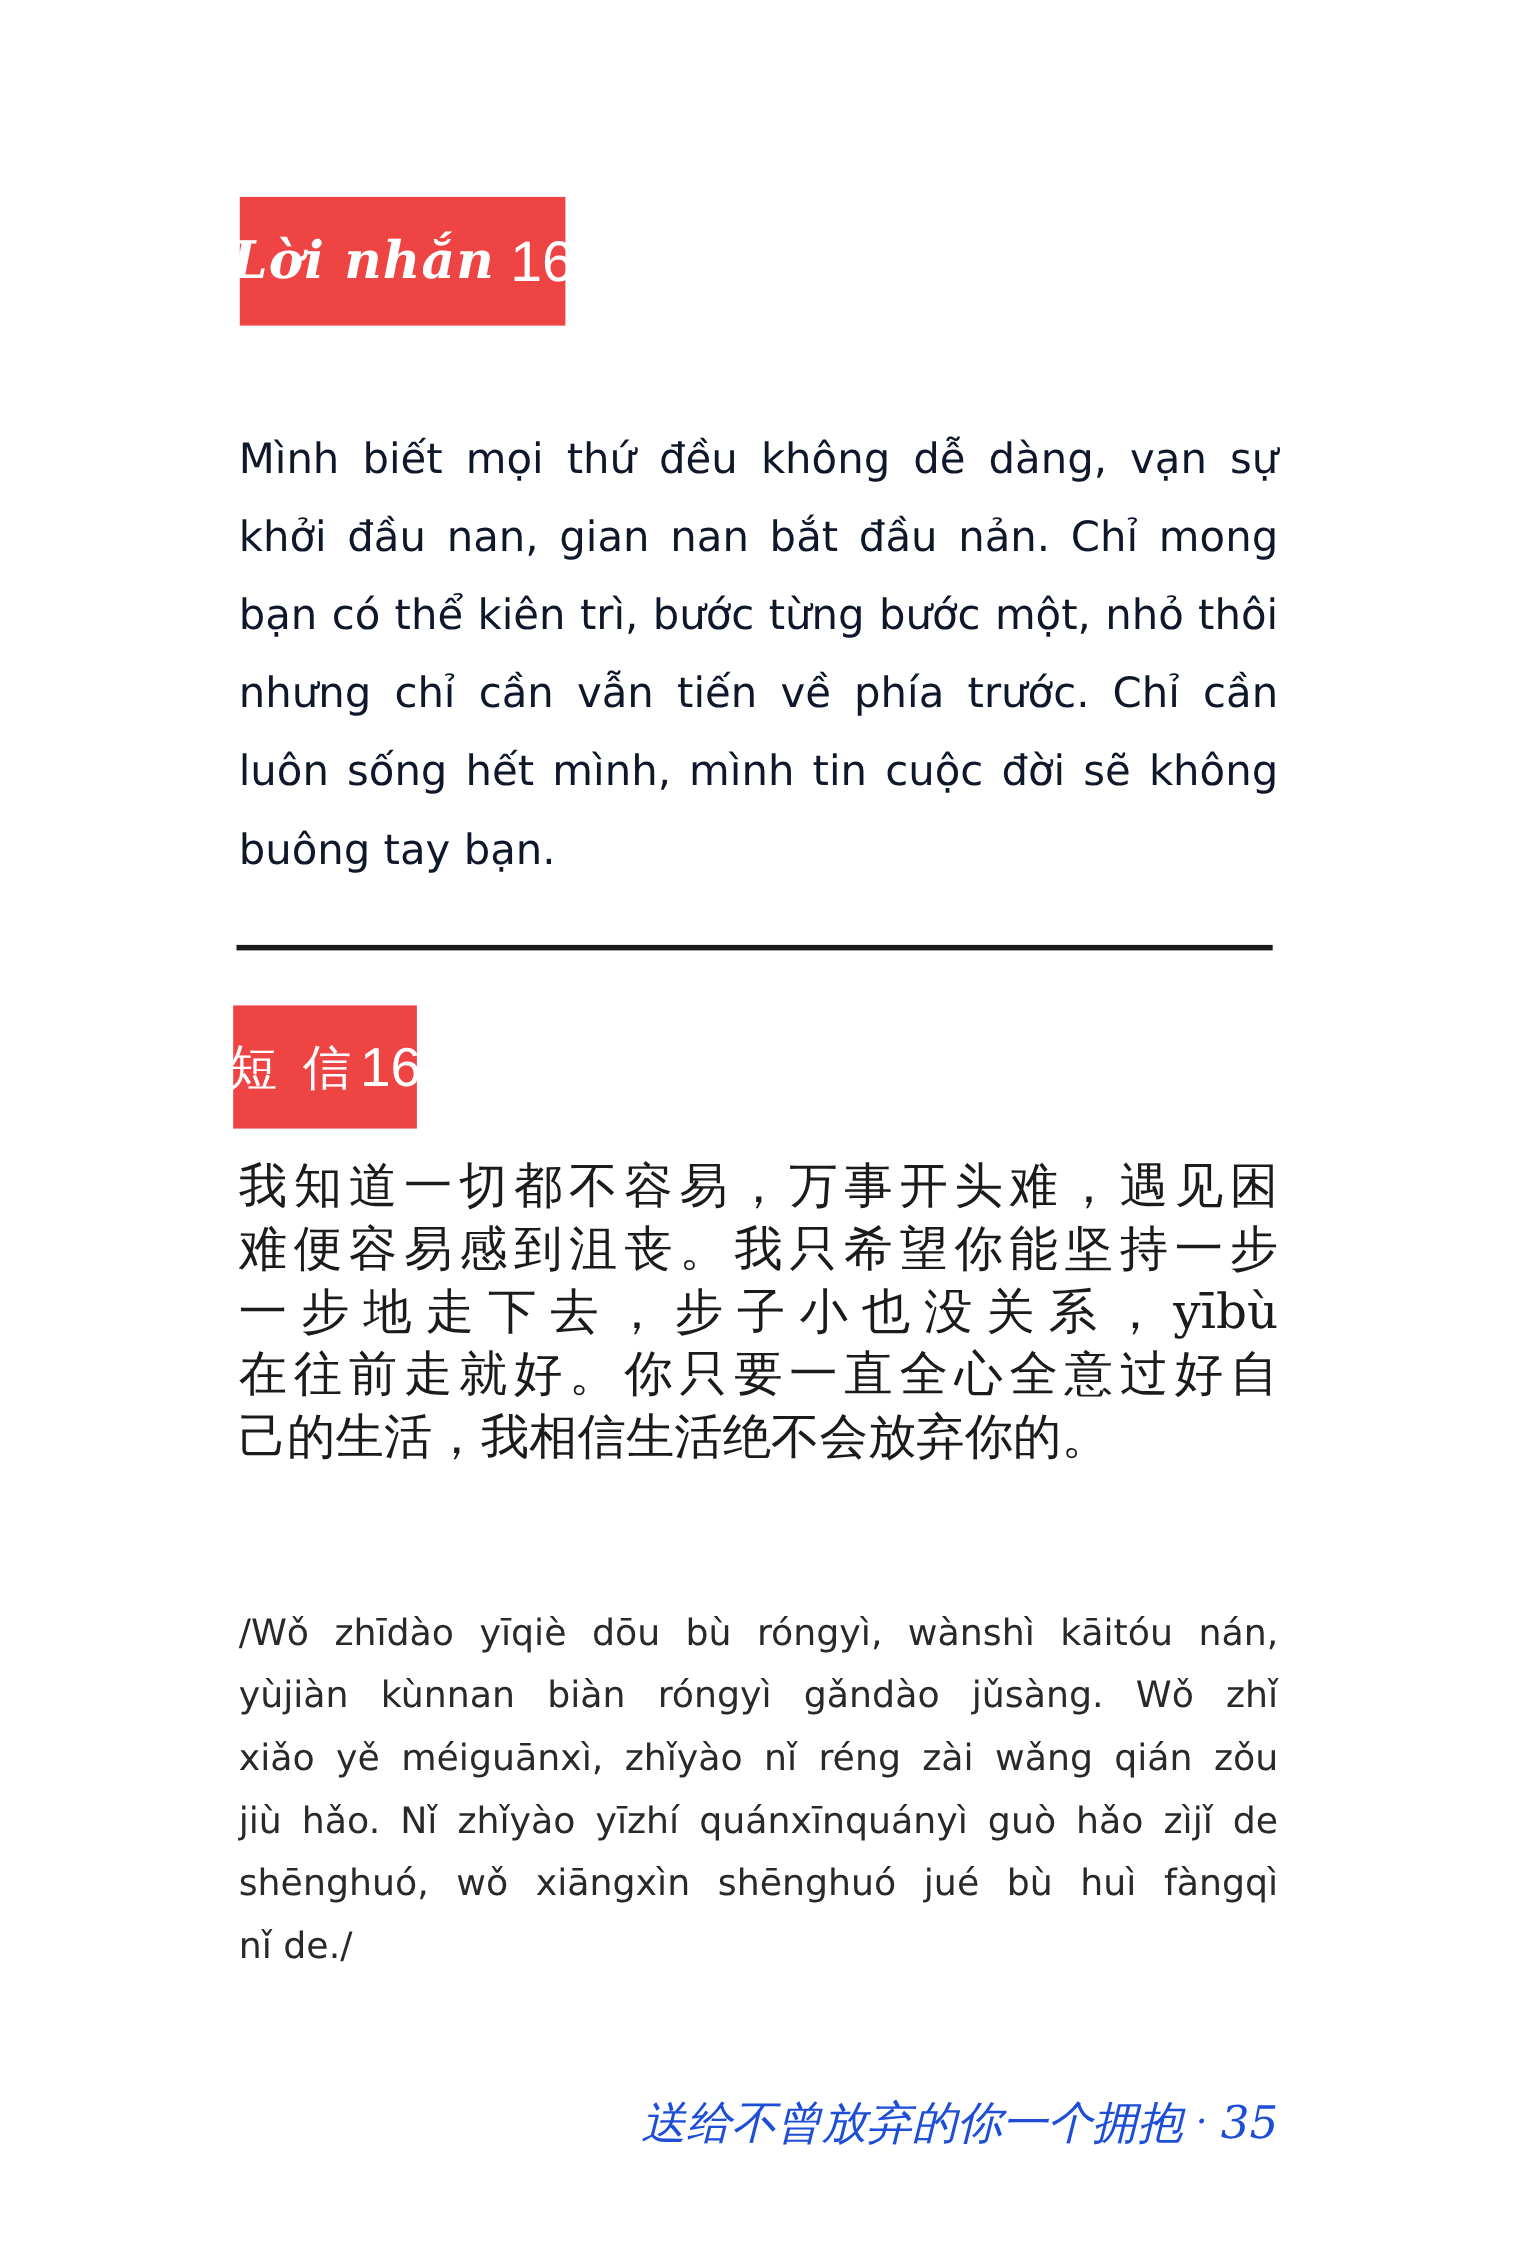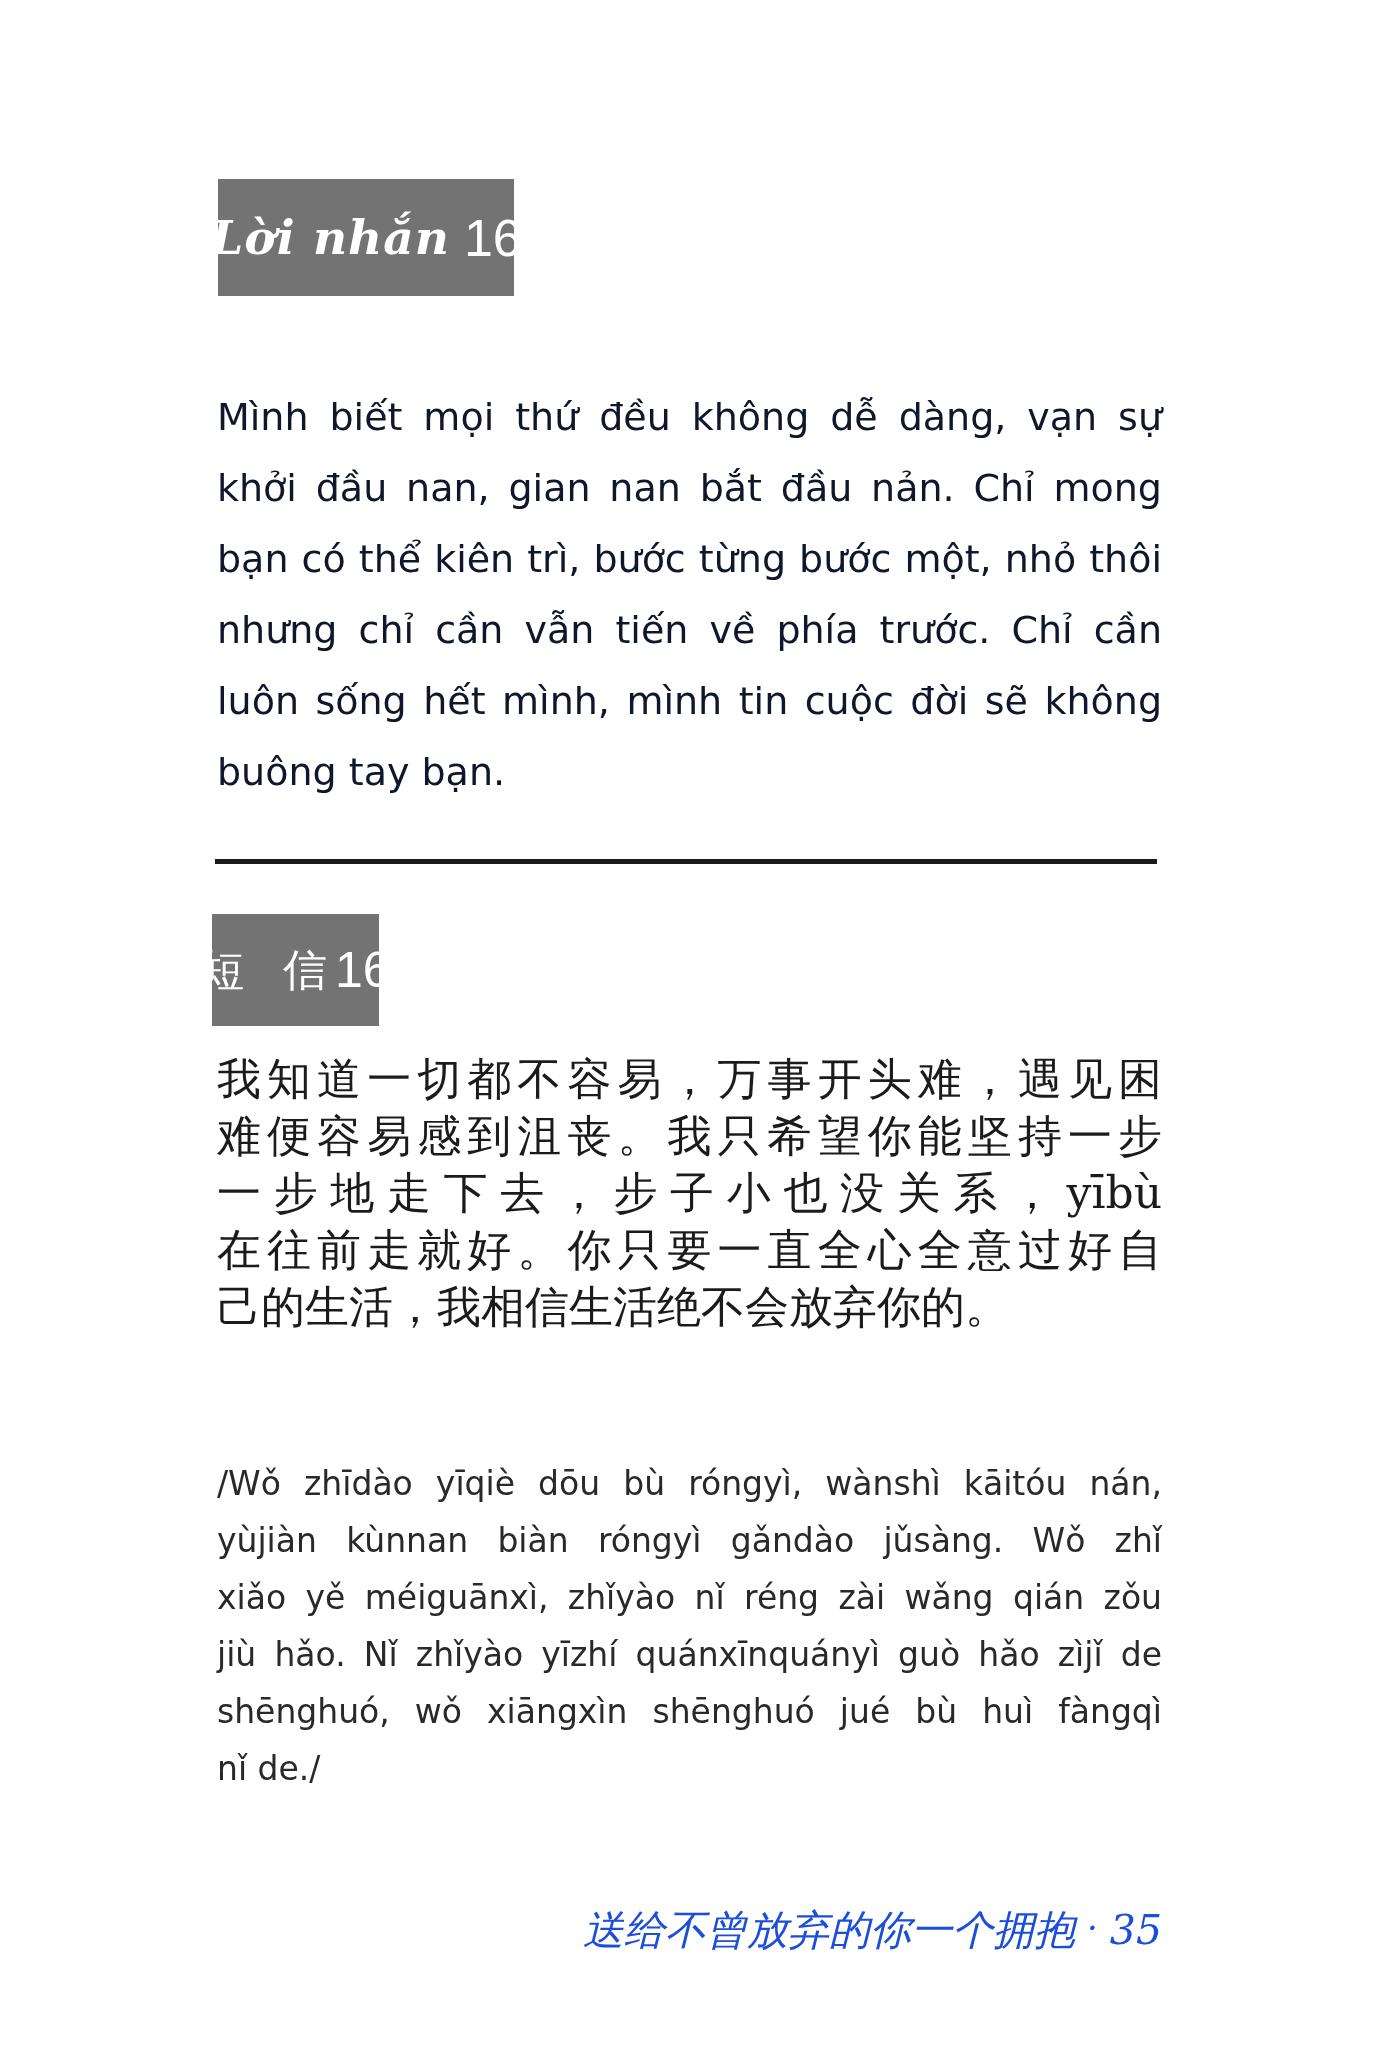--- a/index.html
+++ b/index.html
@@ -13,21 +13,21 @@
     height: 2056px;
     background: #ffffff;
     overflow: hidden;
     font-family: "DejaVu Sans", sans-serif;
     color: #242223;
   }
 
   
   .badge {
     position: absolute;
-    background: #737373;
+    background: #ef4444;
     color: #ffffff;
     display: flex;
     align-items: center;
     justify-content: center;
     white-space: nowrap;
   }
   .badge-vi {
     left: 218px; top: 179px;
     width: 296px; height: 117px;
   }
@@ -42,21 +42,21 @@
     font-family: "Liberation Sans", sans-serif;
     font-size: 52px;
     font-weight: normal;
     margin-left: 14px;
   }
   .badge-zh {
     left: 212px; top: 914px;
     width: 167px; height: 112px;
   }
   .badge-zh .hanzi {
-    font-family: Liberation Mono, monospace;
+    font-family: Liberation Serif, serif;
     font-size: 44px;
     letter-spacing: 6px;
   }
   .badge-zh .num {
     font-family: "Liberation Sans", sans-serif;
     font-size: 50px;
     margin-left: 2px;
   }
 
   

